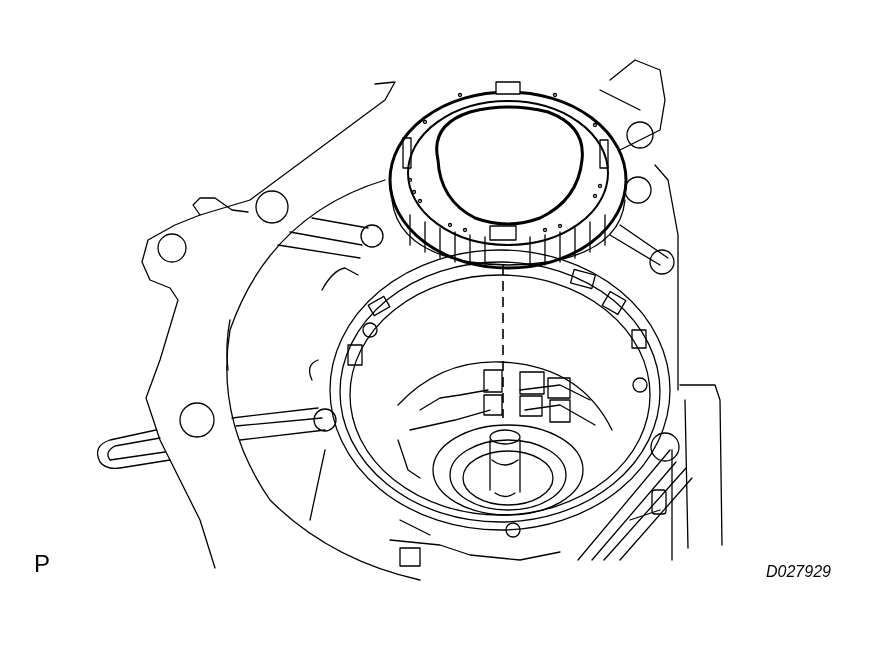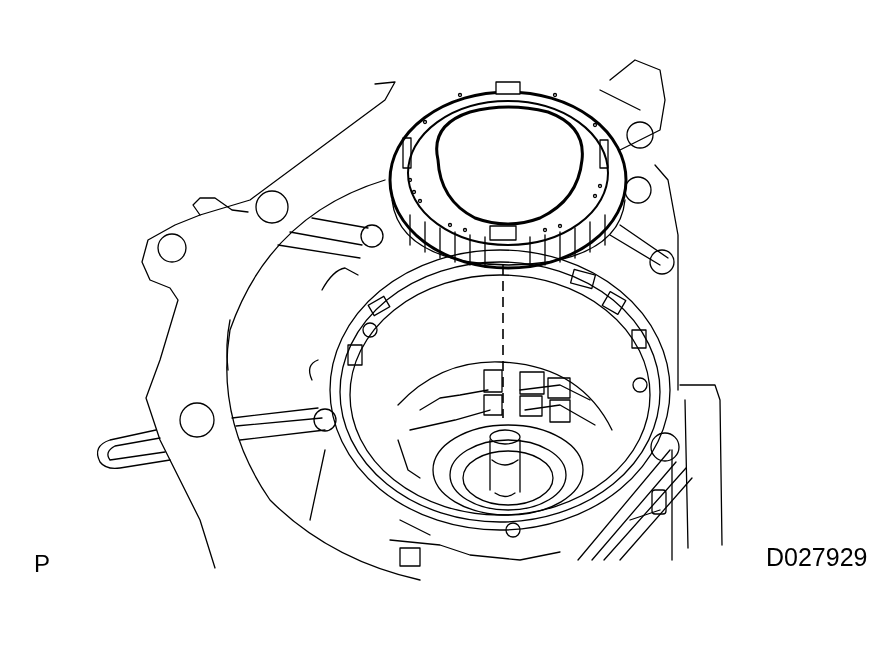--- a/index.html
+++ b/index.html
@@ -14,22 +14,22 @@
     .ln { fill: none; stroke: #000; stroke-width: 1.3; stroke-linecap: round; stroke-linejoin: round; }
     .thick { fill: none; stroke: #000; stroke-width: 3; stroke-linejoin: round; }
     .med { fill: none; stroke: #000; stroke-width: 2; stroke-linejoin: round; }
     .dash { fill: none; stroke: #000; stroke-width: 1.6; stroke-dasharray: 10 6; }
     .fillw { fill: #fff; }
     .label-p {
       position: absolute; left: 34px; top: 550px;
       font-family: "Liberation Sans", sans-serif; font-size: 24px; color: #000;
     }
     .label-id {
-      position: absolute; left: 766px; top: 543px;
-      font-family: "Liberation Sans", sans-serif; font-size: 25px; color: #000;
+      position: absolute; left: 766px; top: 563px;
+      font-family: "Liberation Sans", sans-serif; font-size: 16px; color: #000; font-style: italic;
     }
   </style>
 </head>
 <body>
 
 <div class="canvas">
 
   <svg class="art" viewBox="0 0 886 653">
 
     <g>

